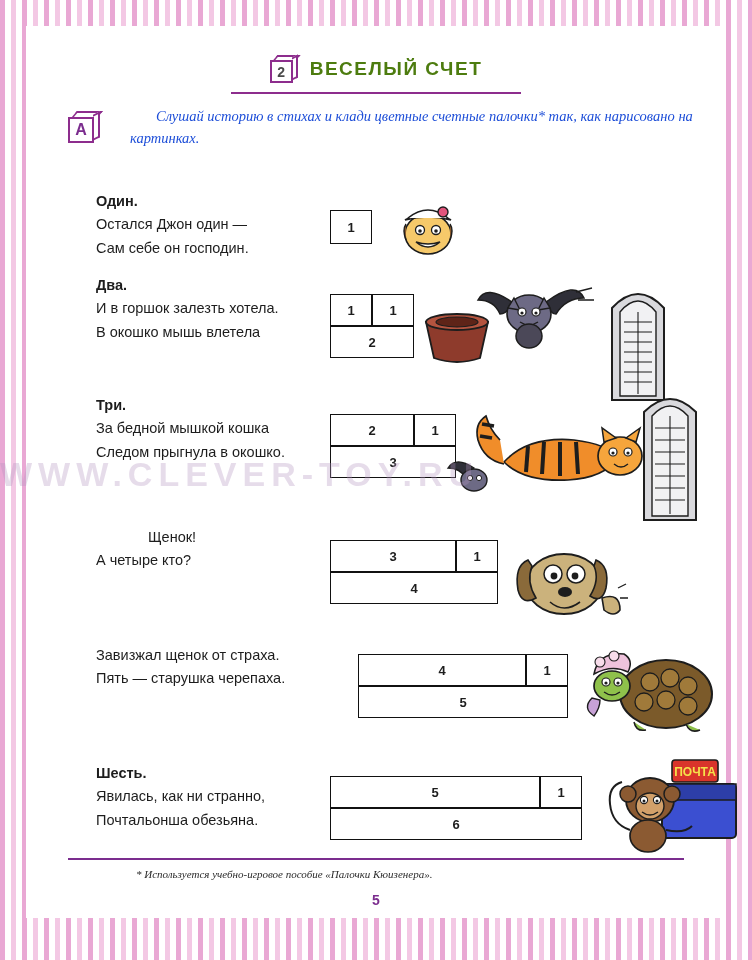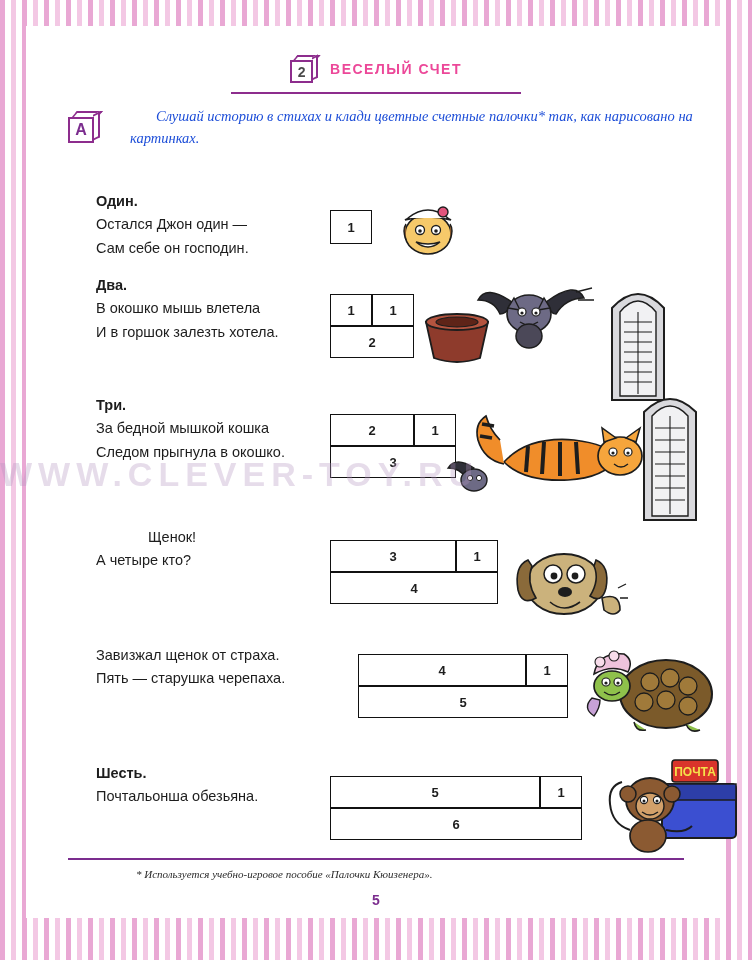--- a/index.html
+++ b/index.html
@@ -87,23 +87,23 @@
     position: absolute;
     left: 22px; top: 2px;
     width: 6px; height: 23px;
     border: 2px solid #8d2d8d;
     border-left: none;
     background: #ffffff;
     box-sizing: border-box;
     transform: skewY(-25deg);
   }
   .header-title {
-    font-size: 14px;
+    font-size: 19px;
     font-weight: bold;
-    color: #ec4899;
+    color: #4d7c0f;
     letter-spacing: 1.5px;
   }
   .header-rule {
     position: absolute;
     left: 205px;
     top: 66px;
     width: 290px;
     height: 2px;
     background: #8d2d8d;
   }
@@ -289,22 +289,22 @@
           <circle cx="32" cy="31" r="1.8" fill="#1d1d1d"></circle>
           <circle cx="48" cy="31" r="1.8" fill="#1d1d1d"></circle>
           <path d="M28 42 Q40 52 52 42 Q40 46 28 42Z" fill="#ffffff" stroke="#1d1d1d" stroke-width="1.5"></path>
         </svg>
       </div>
     </div>
 
     <div class="row" style="top:248px;height:110px;">
       <div class="verse">
         <div class="line num">Два.</div>
+        <div class="line">И в горшок залезть хотела.</div>
         <div class="line">В окошко мышь влетела</div>
-        <div class="line">И в горшок залезть хотела.</div>
       </div>
       <div class="rods" style="left:262px;top:20px;width:130px;height:70px;">
         <div class="rod" style="left:0;top:0;width:42px;height:32px;">1</div>
         <div class="rod" style="left:42px;top:0;width:42px;height:32px;">1</div>
         <div class="rod" style="left:0;top:32px;width:84px;height:32px;">2</div>
       </div>
       <div class="art" style="left:348px;top:0px;width:300px;height:130px;">
         <svg width="300" height="130" viewBox="0 0 300 130">
 
           <path d="M10 48 L72 48 L64 84 Q41 92 18 84 Z" fill="#8e3b2c" stroke="#1d1d1d" stroke-width="1.8"></path>
@@ -446,20 +446,21 @@
           <path d="M14 60 Q4 70 16 78 Q22 70 22 62Z" fill="#c7a1d6" stroke="#1d1d1d" stroke-width="1.4"></path>
           <path d="M56 84 Q58 94 68 92" fill="#8fc14b" stroke="#1d1d1d" stroke-width="1.5"></path>
           <path d="M108 86 Q112 96 122 92" fill="#8fc14b" stroke="#1d1d1d" stroke-width="1.5"></path>
         </svg>
       </div>
     </div>
 
     <div class="row" style="top:736px;height:110px;">
       <div class="verse">
         <div class="line num">Шесть.</div>
+        <div class="line">Явилась, как ни странно,</div>
         <div class="line">Почтальонша обезьяна.</div>
       </div>
       <div class="rods" style="left:262px;top:14px;width:260px;height:70px;">
         <div class="rod" style="left:0;top:0;width:210px;height:32px;">5</div>
         <div class="rod" style="left:210px;top:0;width:42px;height:32px;">1</div>
         <div class="rod" style="left:0;top:32px;width:252px;height:32px;">6</div>
       </div>
       <div class="art" style="left:520px;top:-24px;width:160px;height:130px;">
         <svg width="160" height="130" viewBox="0 0 160 130">
 

